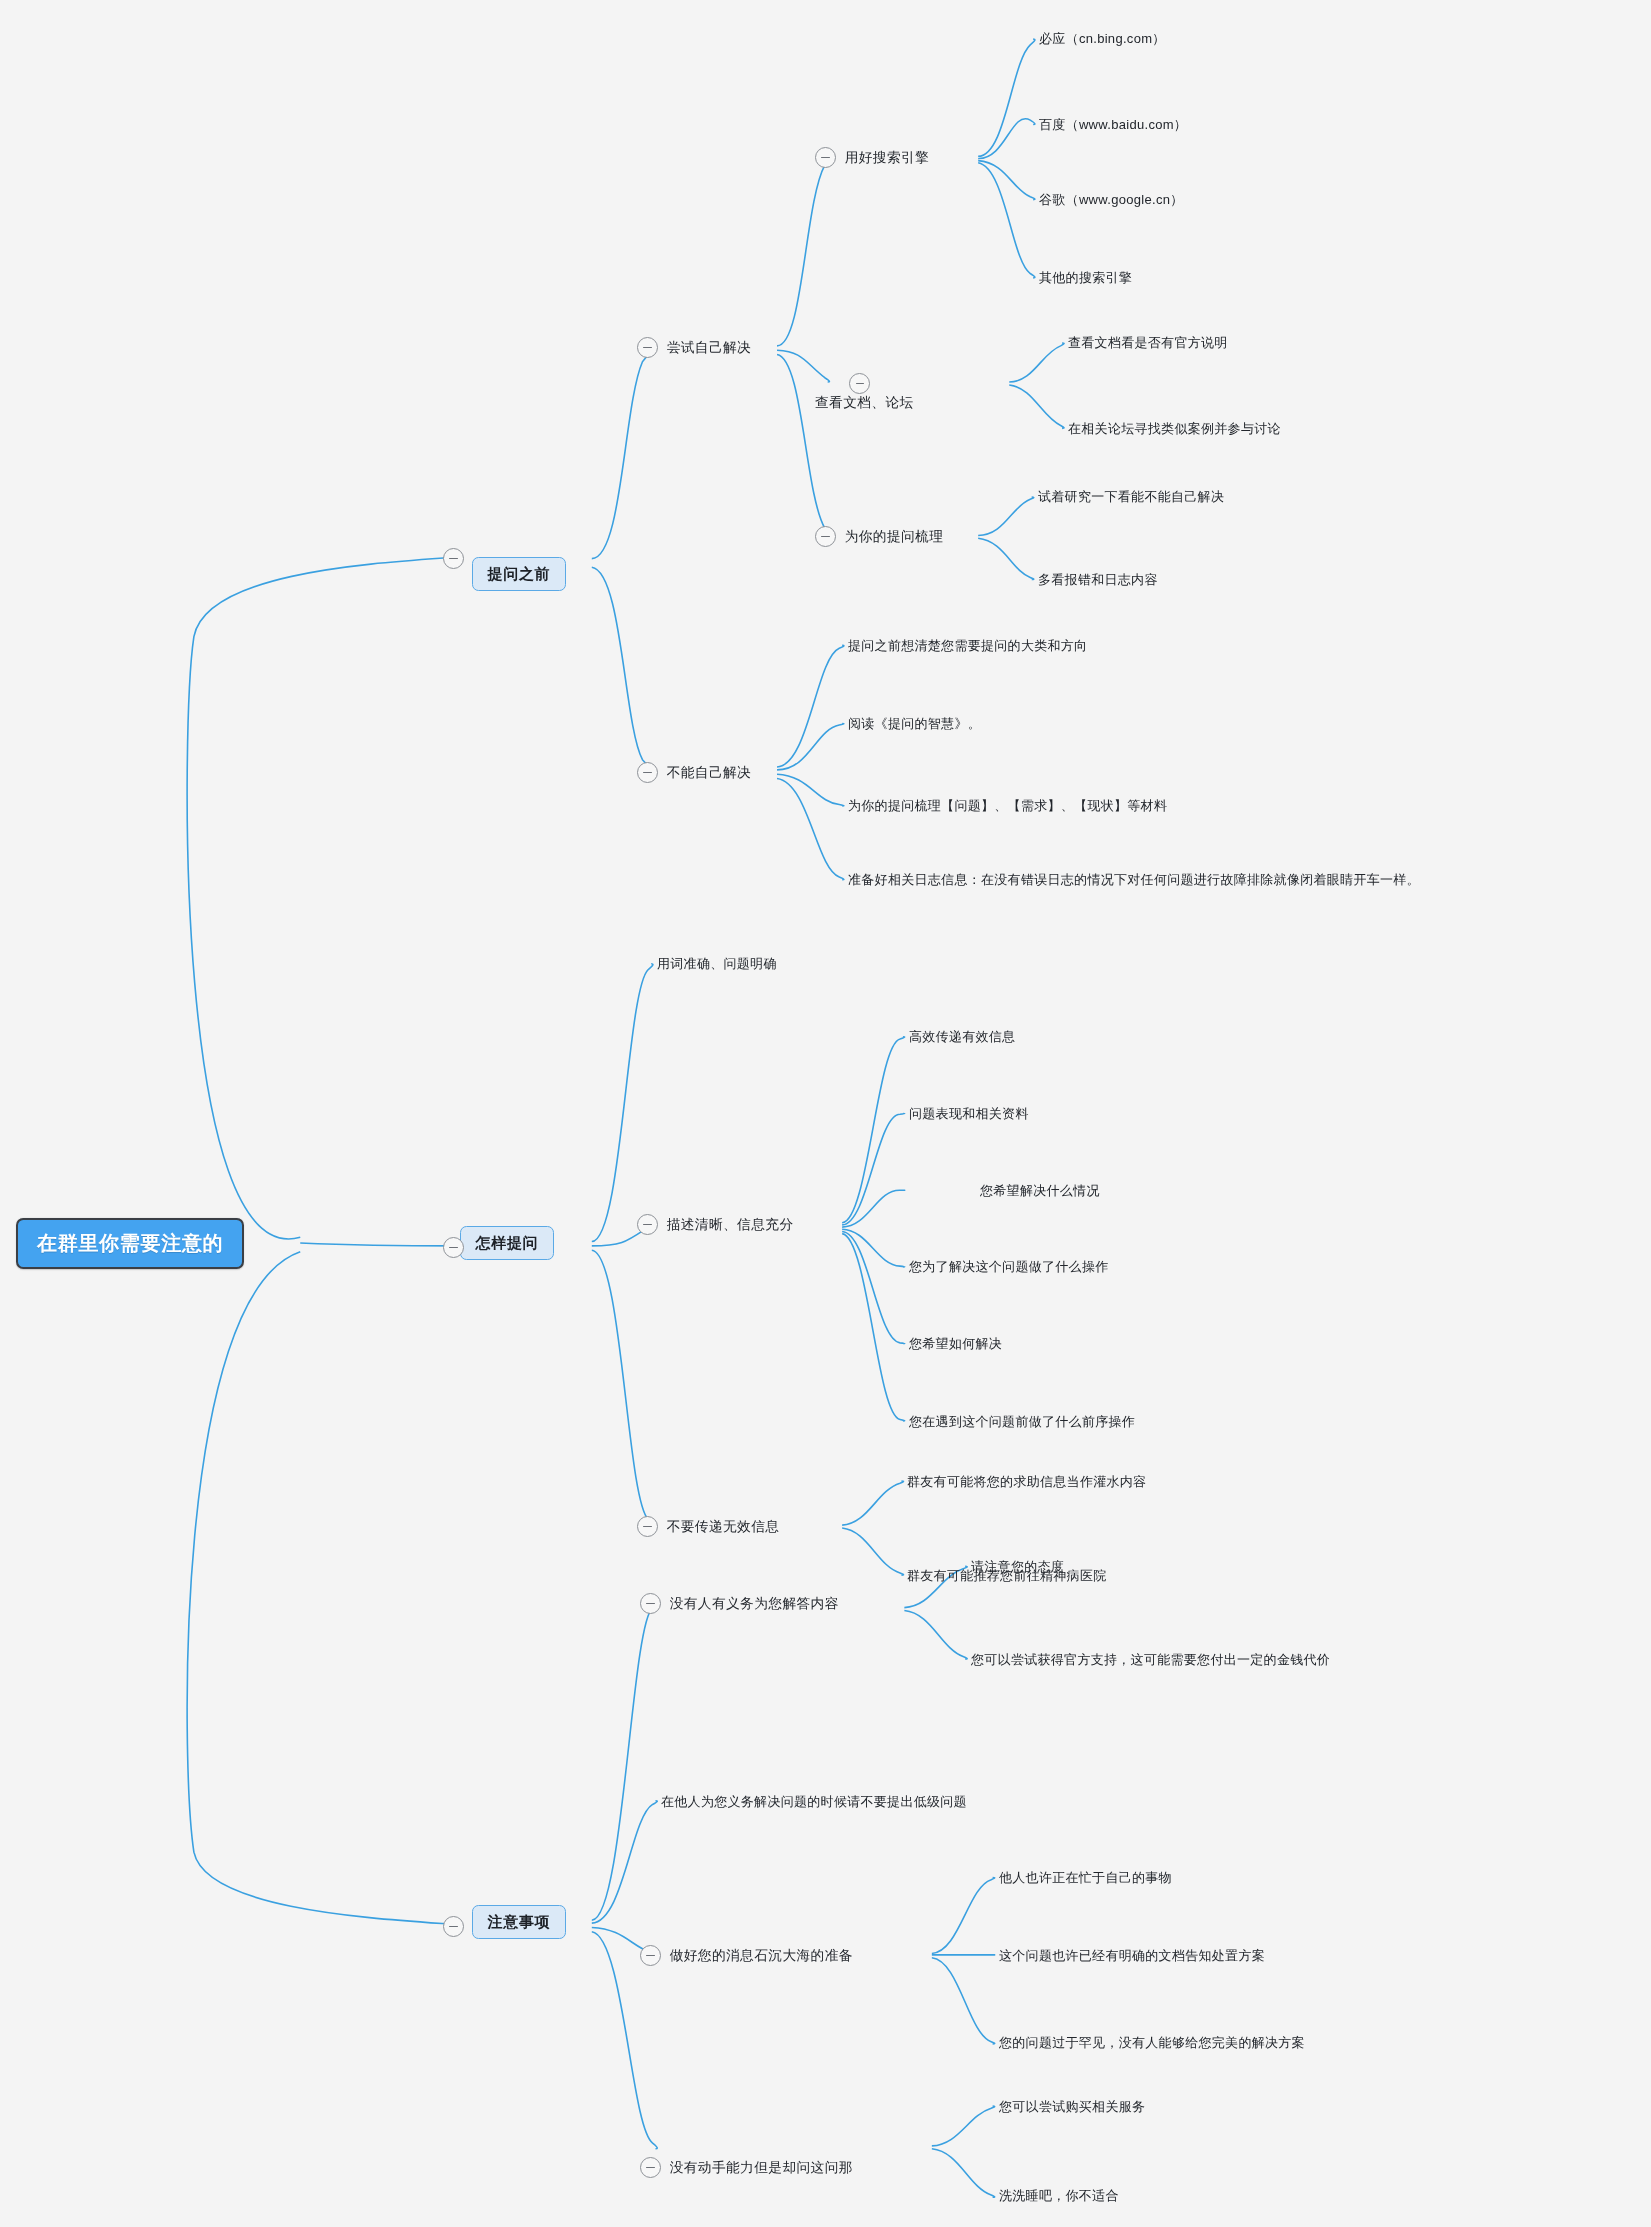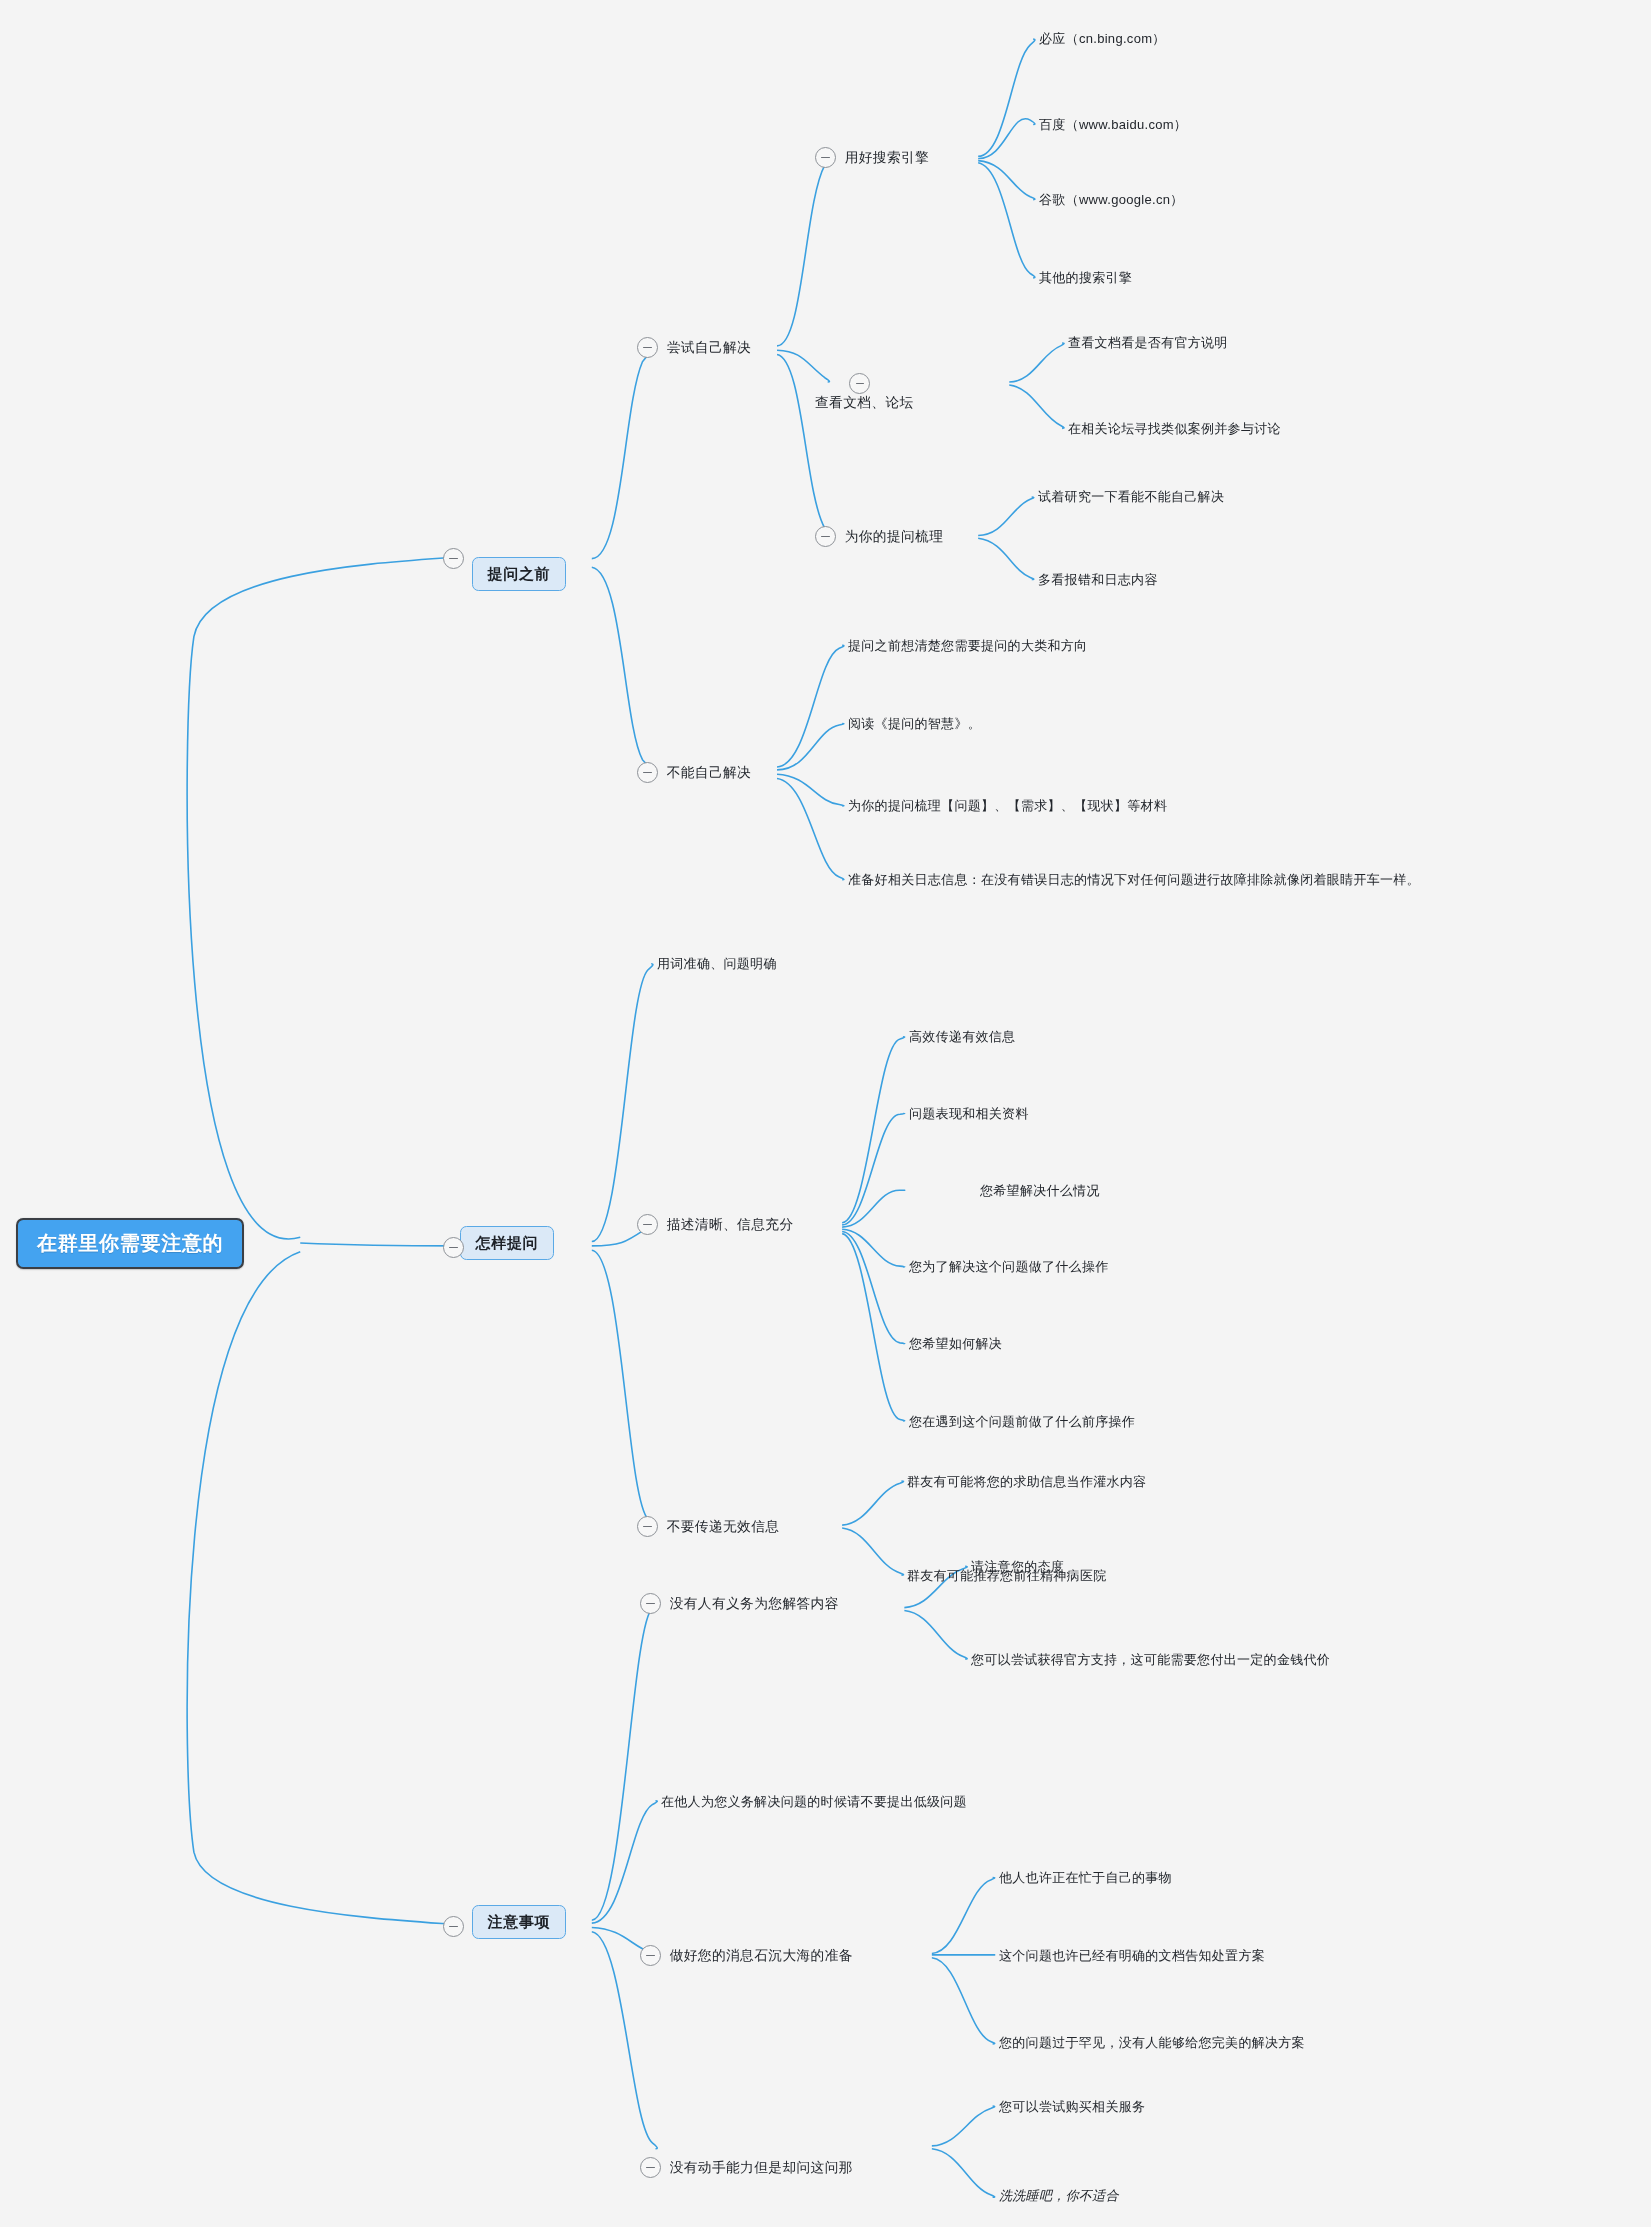--- a/index.html
+++ b/index.html
@@ -286,18 +286,18 @@
   <div class="node leaf" style="left:999px;top:1947px;">
     <span>这个问题也许已经有明确的文档告知处置方案</span>
   </div>
   <div class="node leaf" style="left:999px;top:2034px;">
     <span>您的问题过于罕见，没有人能够给您完美的解决方案</span>
   </div>
 
   <div class="node leaf" style="left:999px;top:2098px;">
     <span>您可以尝试购买相关服务</span>
   </div>
-  <div class="node leaf" style="left:999px;top:2187px;font-style:italic;">
+  <div class="node leaf" style="left:999px;top:2187px;">
     <span>洗洗睡吧，你不适合</span>
   </div>
 
 </div>
 
 
 </body></html>

